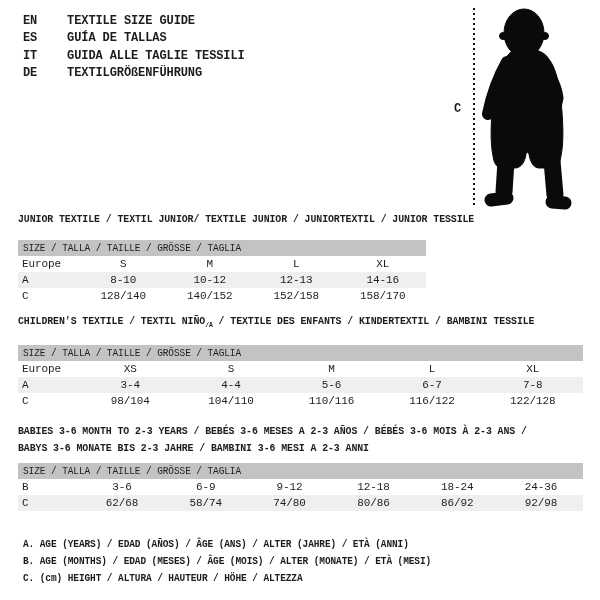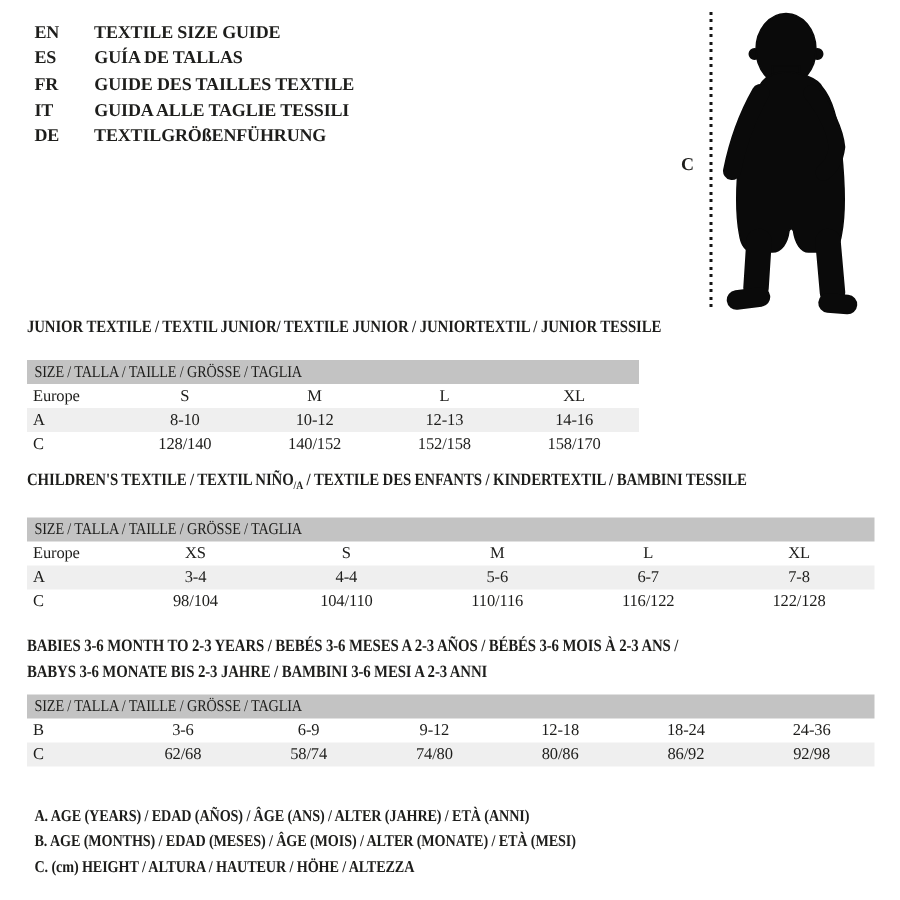--- a/index.html
+++ b/index.html
@@ -1,18 +1,18 @@
 <!DOCTYPE html>
 <html style="--table-header-bg: #c3c3c3; --row-stripe-bg: #efefef; --text-color: #1d1d1b; --silhouette-color: #0a0a0a;"><head>
 <meta charset="utf-8">
 <style>
   html,body{margin:0;padding:0;}
   .page{
     position:relative;width:600px;height:600px;background:#ffffff;overflow:hidden;
-    font-family:Liberation Serif, serif;color:var(--text-color,#1d1d1b);
+    font-family:Liberation Mono, monospace;color:var(--text-color,#1d1d1b);
     letter-spacing:-0.1px;
   }
   
   .cond{display:inline-block;transform:scaleX(0.86);transform-origin:0 50%;white-space:nowrap;}
 
   
   .langs{position:absolute;left:23px;top:13px;font-size:12px;font-weight:bold;}
   .lang-row{height:17.3px;line-height:17.3px;white-space:nowrap;}
   .lang-code{display:inline-block;width:37px;}
 
@@ -49,24 +49,20 @@
 <div class="page">
 
   <div class="langs">
     <div class="lang-row">
       <span class="lang-code">EN</span>
       <span>TEXTILE SIZE GUIDE</span>
     </div>
     <div class="lang-row">
       <span class="lang-code">ES</span>
       <span>GUÍA DE TALLAS</span>
-    </div>
-    <div class="lang-row">
-      <span class="lang-code">FR</span>
-      <span>GUIDE DES TAILLES TEXTILE</span>
     </div>
     <div class="lang-row">
       <span class="lang-code">IT</span>
       <span>GUIDA ALLE TAGLIE TESSILI</span>
     </div>
     <div class="lang-row">
       <span class="lang-code">DE</span>
       <span>TEXTILGRÖßENFÜHRUNG</span>
     </div>
   </div>

